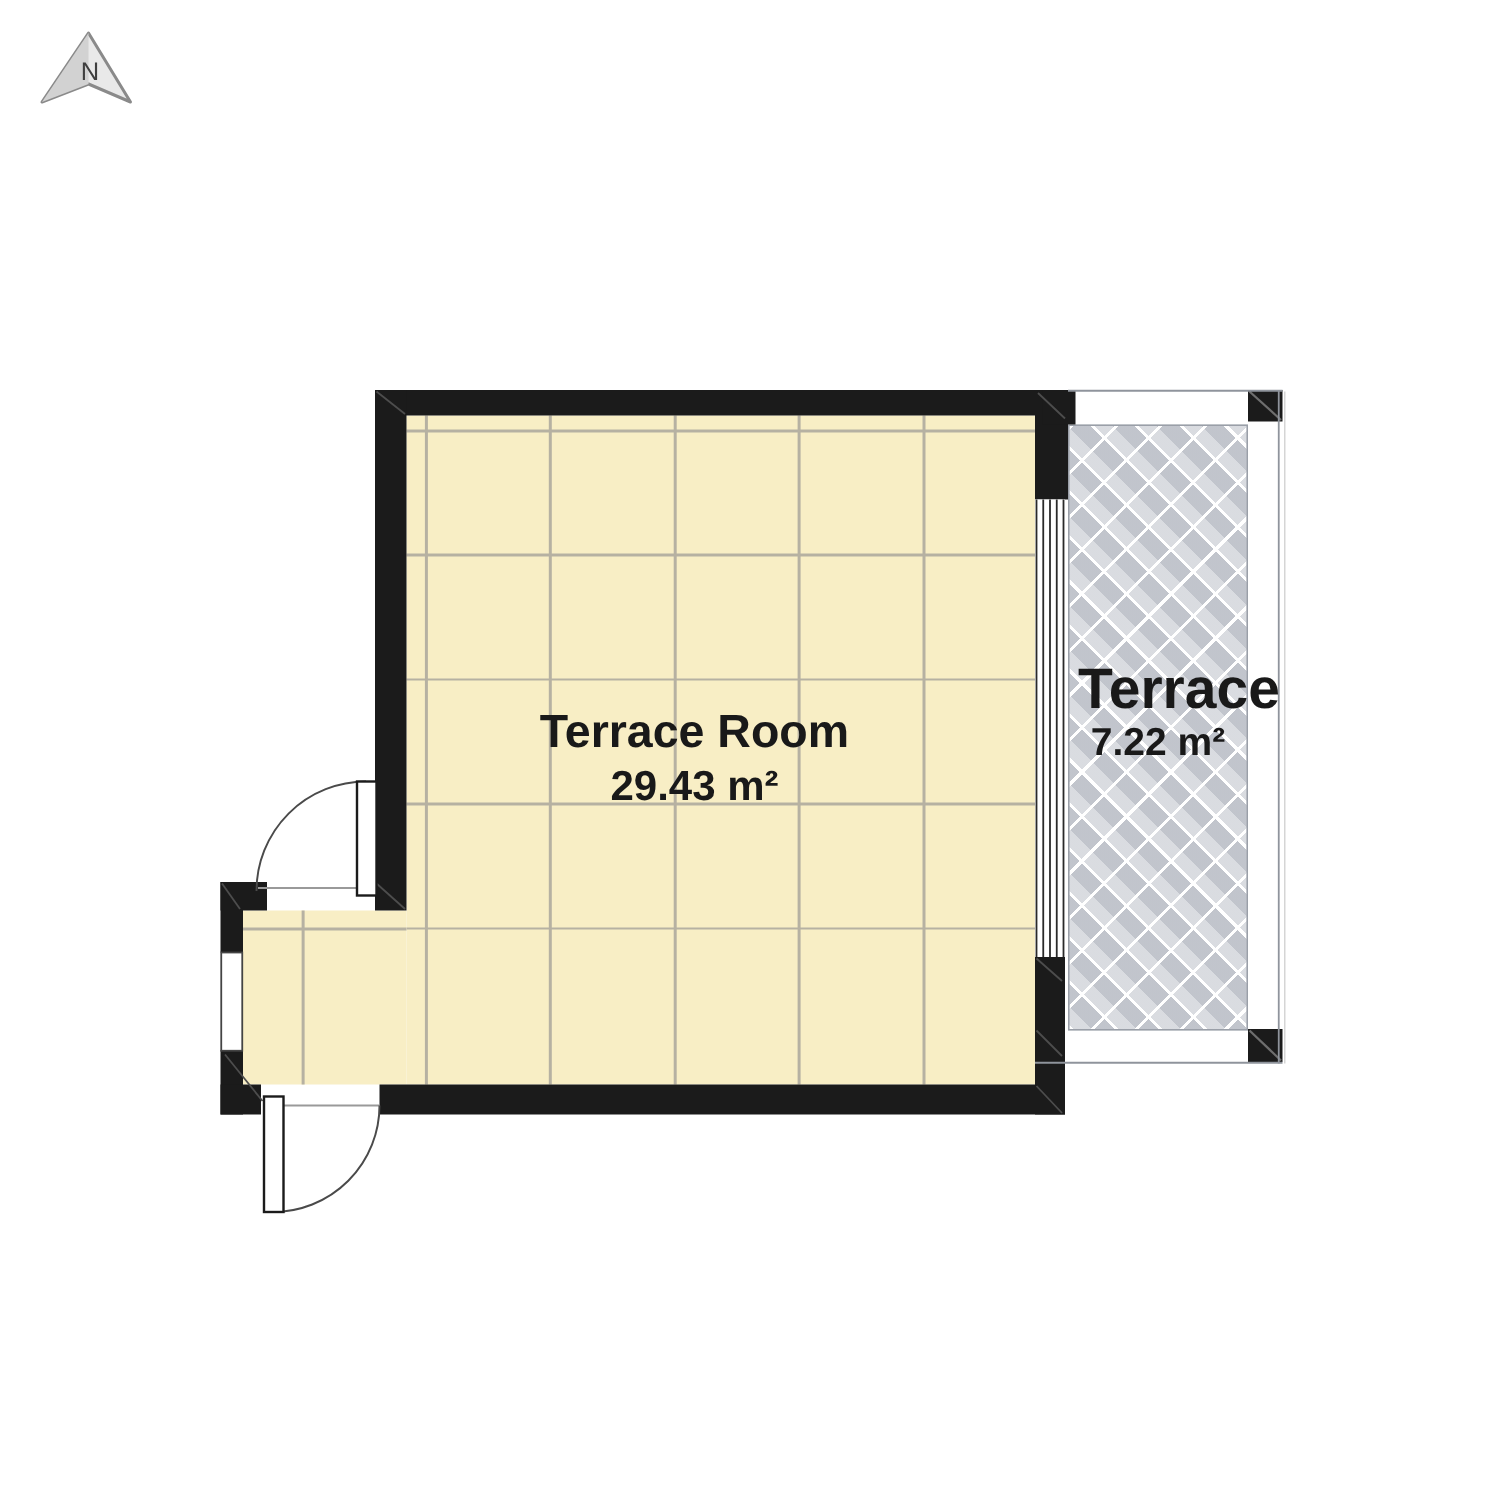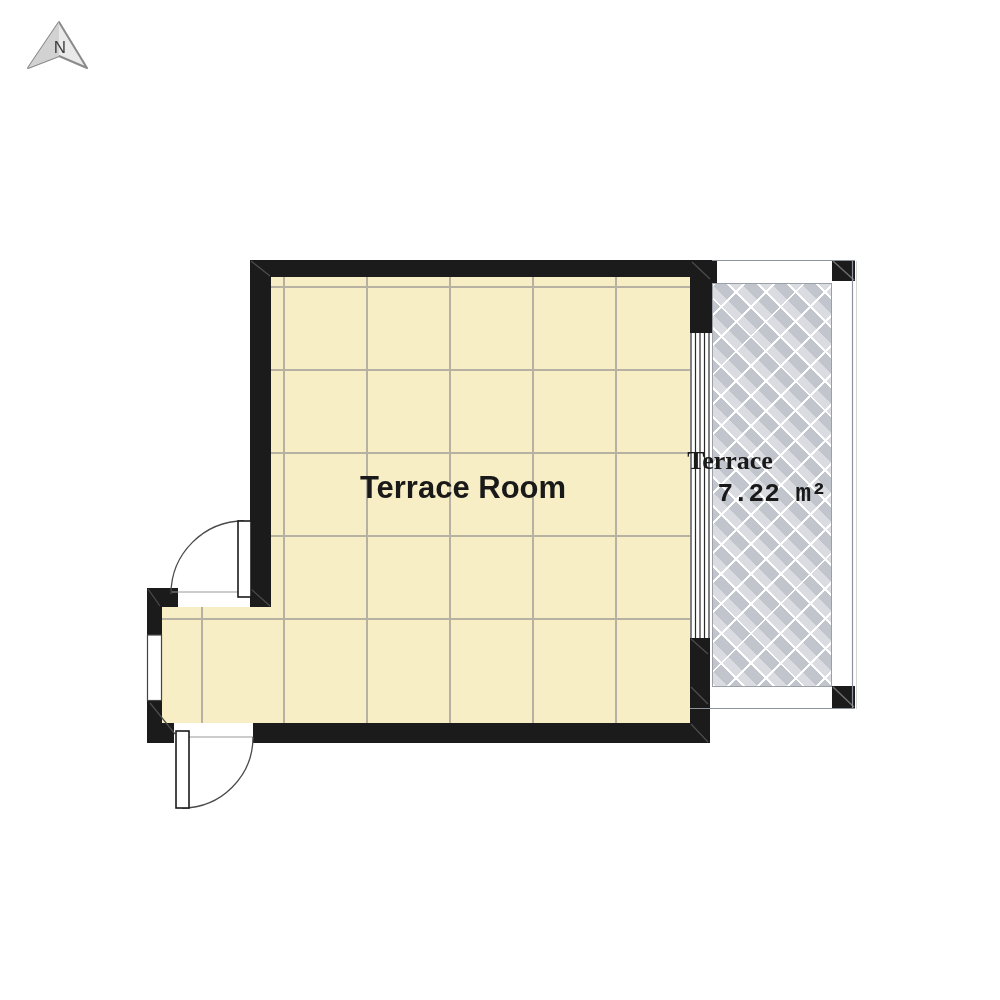--- a/index.html
+++ b/index.html
@@ -36,22 +36,22 @@
       repeating-linear-gradient(45deg, rgba(255,255,255,0.22) 0 10.5px, rgba(122,128,143,0.16) 10.5px 21px);
     border:1px solid #9a9fa8;
     box-sizing:border-box;
   }
   
   svg.overlay{position:absolute;left:0;top:0;}
   
   .room-label{position:absolute;text-align:center;color:#191919;}
   .lr-name  {left:313px;top:471px;width:300px;font-size:31px;font-weight:700;line-height:34px;}
   .lr-area  {left:313px;top:508px;width:300px;font-size:28px;font-weight:700;line-height:31px;}
-  .t-name   {left:655px;top:444px;width:150px;font-size:26px;font-weight:700;line-height:33px;font-family:Liberation Serif, serif;}
-  .t-area   {left:697px;top:480px;width:150px;font-size:26px;font-weight:700;line-height:29px;font-family:Liberation Mono, monospace;}
+  .t-name   {left:711px;top:444px;width:150px;font-size:38px;font-weight:700;line-height:33px;}
+  .t-area   {left:697px;top:480px;width:150px;font-size:26px;font-weight:700;line-height:29px;}
 </style>
 </head>
 <body>
 
 <div class="plan">
 
   <div class="floor lr-floor"></div>
   <div class="floor nook-floor"></div>
   <div class="floor terrace-floor"></div>
 
@@ -123,16 +123,17 @@
     </g>
 
     <g>
       <polygon points="59,22 28,68 59,56 87,68" fill="#e9e9e9" stroke="#8a8a8a" stroke-width="2" stroke-linejoin="round"></polygon>
       <polygon points="59,22 28,68 59,56" fill="#d2d2d2" stroke="none"></polygon>
       <text x="60" y="53" font-size="17" fill="#3f3f3f" text-anchor="middle" font-family="Liberation Sans, sans-serif">N</text>
     </g>
   </svg>
 
   <div class="room-label lr-name">Terrace Room</div>
+  <div class="room-label lr-area">29.43 m²</div>
   <div class="room-label t-name">Terrace</div>
   <div class="room-label t-area">7.22 m²</div>
 
 </div>
 
 </body></html>

